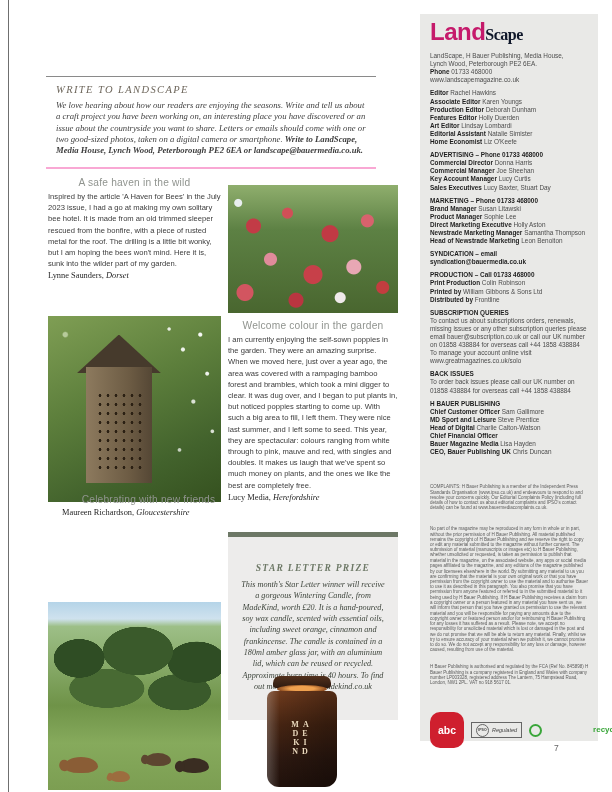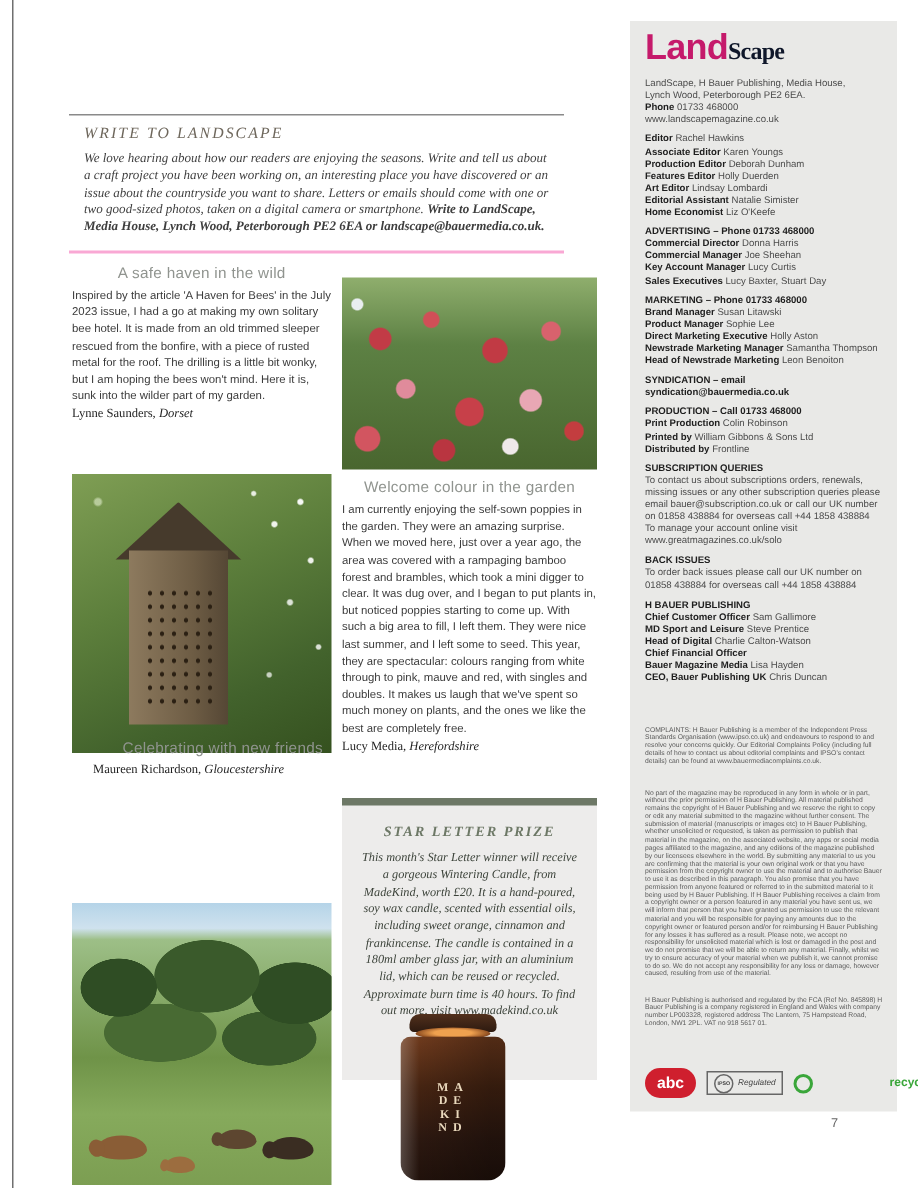--- a/index.html
+++ b/index.html
@@ -76,21 +76,21 @@
   .pony::before{content:"";position:absolute;left:-14%;top:18%;width:32%;height:70%;
                 background:inherit;border-radius:45% 55% 50% 60%;transform:rotate(24deg);}
   .pony1{left:9%;bottom:9%;width:34px;height:16px;background:#8a5d36;}
   .pony2{left:56%;bottom:13%;width:26px;height:13px;background:#5d4630;}
   .pony3{left:76%;bottom:9%;width:30px;height:15px;background:#3a2d22;}
   .pony4{left:36%;bottom:4%;width:20px;height:11px;background:#9c6d3f;}
 
   
   .star-box{position:absolute;left:228px;top:532px;width:170px;height:188px;background:#edeceb;}
   .star-bar{height:5px;background:#6d7866;}
-  .star-inner{padding:13px 12px 0;text-align:center;font-family:"Liberation Serif",serif;font-style:italic;}
+  .star-inner{padding:26px 12px 0;text-align:center;font-family:"Liberation Serif",serif;font-style:italic;}
   .star-title{margin:0 0 6px;font-size:9.5px;font-weight:bold;letter-spacing:1.3px;color:#6d7866;}
   .star-body{margin:0;font-size:8.2px;line-height:1.38;color:#3c433a;}
 
   
   .candle{position:absolute;left:266px;top:676px;width:72px;height:116px;}
   .candle-lid{width:58px;height:12px;margin:0 auto;border-radius:7px 7px 3px 3px;
               background:linear-gradient(#52301c,#2d1a10);}
   .candle-glow{width:50px;height:8px;margin:-3px auto 0;border-radius:50%;
                background:radial-gradient(ellipse at 50% 45%, #efa14f 0 35%, #8a4a1f 70%, #54301a 100%);}
   .candle-body{position:relative;width:70px;height:96px;margin:-2px auto 0;
@@ -111,21 +111,21 @@
                font-size:16px;color:#0f172a;letter-spacing:-.5px;}
   .mh-block{margin-bottom:5px;}
   .mh-row b, .mh-block b, .mh-head{color:#1e1e1e;}
   .mh-head{font-weight:bold;margin-top:5px;}
   .fineprint{position:absolute;left:10px;width:214px;transform:scale(0.74);transform-origin:0 0;
              font-size:6.1px;line-height:7.1px;color:#5a5a5a;text-align:left;}
   .fp-complaints{top:470px;}
   .fp-legal{top:512px;}
   .fp-fca{top:650px;}
   .logos-row{position:absolute;left:10px;top:698px;display:flex;align-items:center;gap:7px;}
-  .abc-logo{width:34px;height:20px;background:#cf1f2e;border-radius:10px;color:#fff;
+  .abc-logo{width:34px;height:36px;background:#cf1f2e;border-radius:10px;color:#fff;
             font-weight:bold;font-size:10.5px;display:flex;align-items:center;justify-content:center;}
   .ipso-badge{height:14px;border:1px solid #666;display:flex;align-items:center;gap:3px;
               padding:0 4px;color:#444;}
   .ipso-circle{width:11px;height:11px;border:1px solid #666;border-radius:50%;
                display:flex;align-items:center;justify-content:center;font-size:3.5px;font-weight:bold;}
   .ipso-text{font-size:5.5px;font-style:italic;}
   .recycle-logo{display:flex;align-items:center;gap:3px;}
   .recycle-circle{width:13px;height:13px;border:2.5px solid #3aa63a;border-radius:50%;box-sizing:border-box;}
   .recycle-text{color:#3aa63a;font-weight:bold;font-size:8px;padding-left:48px;}
   .page-number{position:absolute;left:554px;top:743px;font-size:8.5px;color:#666;}

